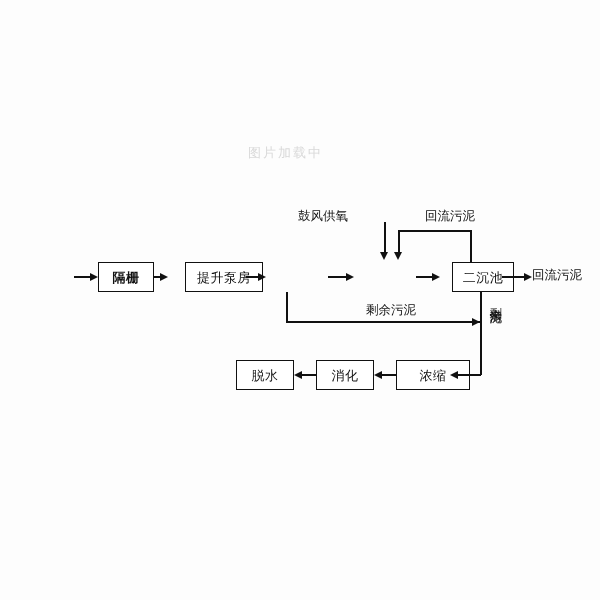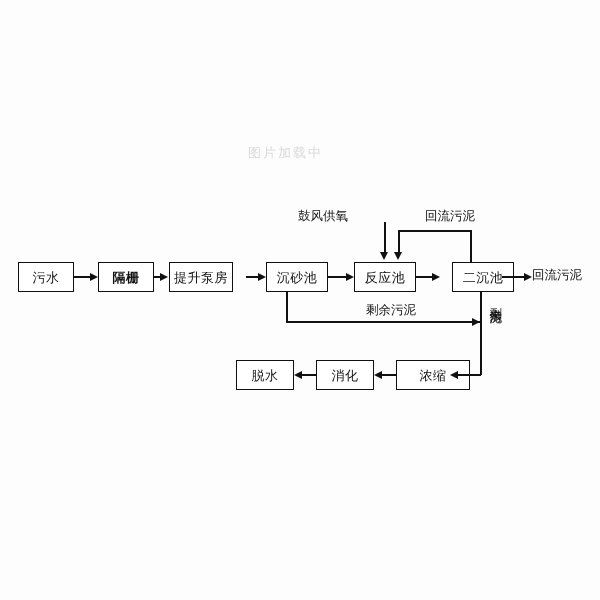--- a/index.html
+++ b/index.html
@@ -76,34 +76,25 @@
     white-space: nowrap;
   }
 </style>
 </head>
 <body>
 
 <div id="canvas">
 
   <div class="watermark" style="left:248px; top:144px;">图片加载中</div>
 
-  <div class="node" style="left:18px; top:262px; width:56px; height:30px;">
-    <span>污水</span>
-  </div>
   <div class="node" style="left:98px; top:262px; width:56px; height:30px;font-weight:bold;">
     <span>隔栅</span>
   </div>
-  <div class="node" style="left:169px; top:262px; width:64px; height:30px;text-align:center;">
+  <div class="node" style="left:185px; top:262px; width:78px; height:30px;text-align:center;">
     <span>提升泵房</span>
-  </div>
-  <div class="node" style="left:266px; top:262px; width:62px; height:30px;">
-    <span>沉砂池</span>
-  </div>
-  <div class="node" style="left:354px; top:262px; width:62px; height:30px;">
-    <span>反应池</span>
   </div>
   <div class="node" style="left:440px; top:262px; width:62px; height:30px;margin-left:12px;">
     <span>二沉池</span>
   </div>
   <div class="node" style="left:396px; top:360px; width:74px; height:30px;">
     <span>浓缩</span>
   </div>
   <div class="node" style="left:316px; top:360px; width:58px; height:30px;">
     <span>消化</span>
   </div>

